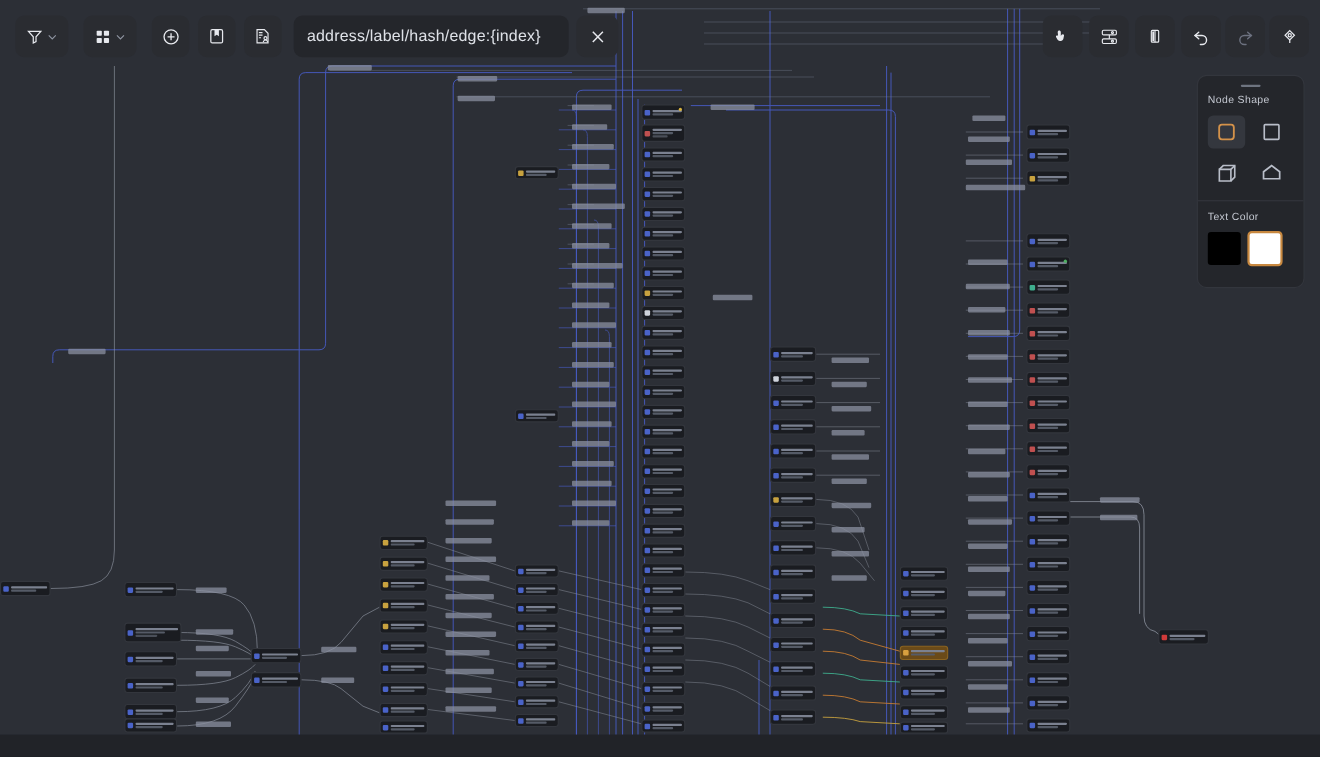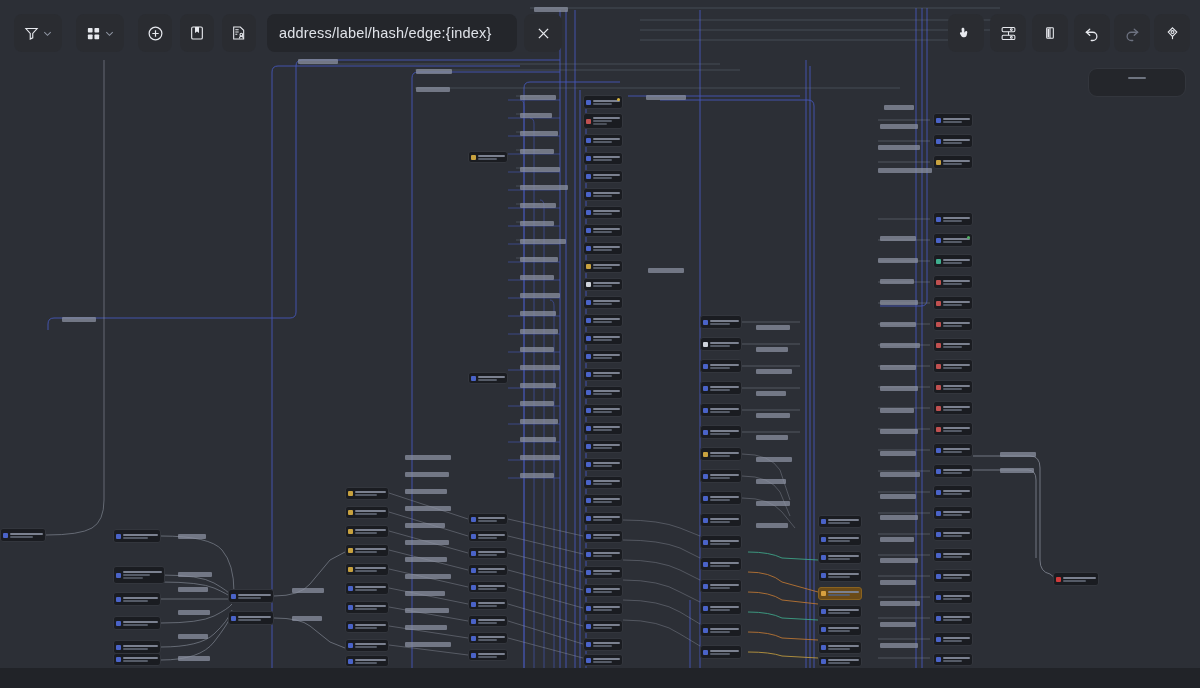--- a/index.html
+++ b/index.html
@@ -1300,18 +1300,54 @@
         <path d="M12 4l6 6-6 6-6-6z"></path>
         <circle cx="12" cy="10" r="2"></circle>
         <path d="M12 16v4"></path>
       </svg>
     </button>
   </div>
 
   <div id="rightpanel">
     <div class="grip"></div>
 
-
+    <div class="psec">
+      <div class="ptitle">Node Shape</div>
+      <div class="swrow">
+        <div class="shapecell sel">
+          <svg width="20" height="20" viewBox="0 0 24 24" fill="none" stroke="#d4924a" stroke-width="2">
+            <rect x="4" y="4" width="16" height="16" rx="3"></rect>
+          </svg>
+        </div>
+        <div class="shapecell">
+          <svg width="20" height="20" viewBox="0 0 24 24" fill="none" stroke="#b9bec9" stroke-width="1.8">
+            <rect x="4" y="4" width="16" height="16" rx="1"></rect>
+          </svg>
+        </div>
+      </div>
+      <div class="swrow" style="margin-bottom:0;">
+        <div class="shapecell">
+          <svg width="21" height="21" viewBox="0 0 24 24" fill="none" stroke="#b9bec9" stroke-width="1.7">
+            <path d="M4 8h12v12H4z"></path>
+              <path d="M4 8l4-4h12v12l-4 4"></path>
+              <path d="M16 8l4-4"></path>
+          </svg>
+        </div>
+        <div class="shapecell">
+          <svg width="22" height="22" viewBox="0 0 24 24" fill="none" stroke="#b9bec9" stroke-width="1.7">
+            <path d="M4 18V11l8-6 8 6v7z"></path>
+          </svg>
+        </div>
+      </div>
+    </div>
+
+    <div class="psec">
+      <div class="ptitle">Text Color</div>
+      <div class="swrow" style="margin-bottom:0;">
+        <div class="colorcell" style="background:#000000;"></div>
+        <div class="colorcell sel" style="background:#ffffff;"></div>
+      </div>
+    </div>
 
   </div>
 
   <div id="bottombar"></div>
 </div>
 
 </body></html>

